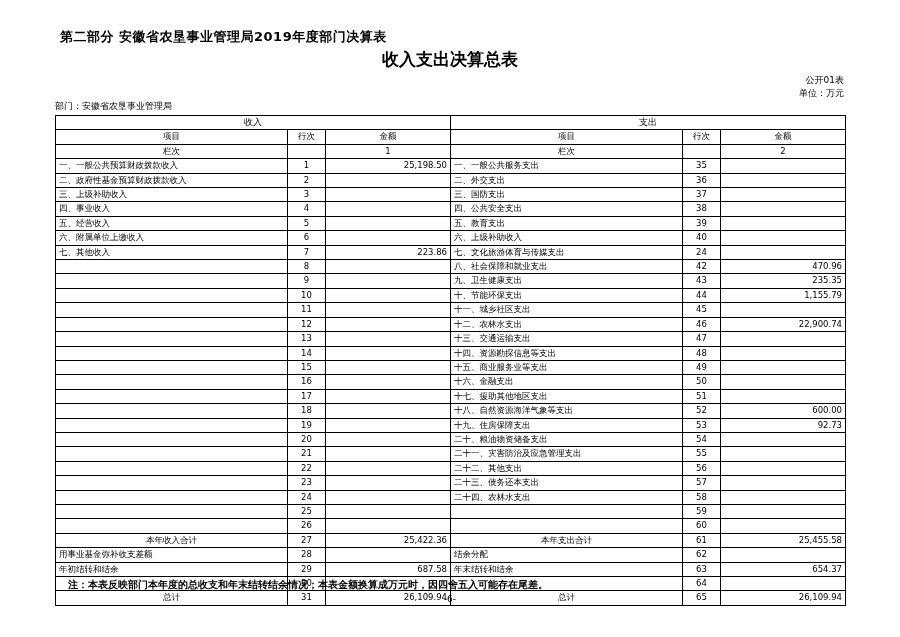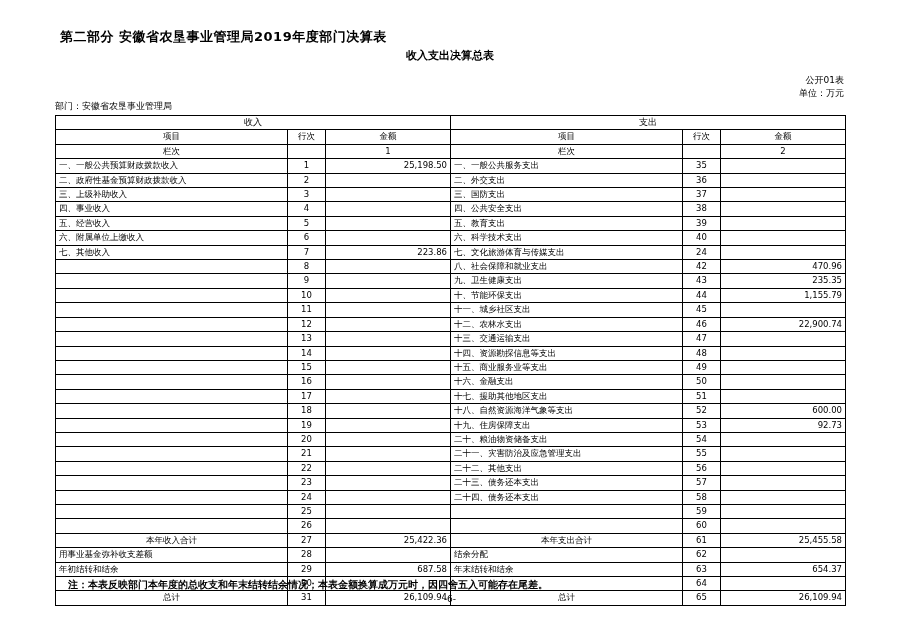--- a/index.html
+++ b/index.html
@@ -18,21 +18,21 @@
     box-sizing:border-box;
   }
   .title1{
     position:absolute;left:60px;top:28px;
     font-size:13px;font-weight:bold;letter-spacing:0.5px;
     white-space:nowrap;
   }
   .title2{
     position:absolute;left:0;top:48px;width:900px;
     text-align:center;
-    font-size:11px;font-weight:bold;
+    font-size:17px;font-weight:bold;
   }
   .formno{
     position:absolute;right:56px;top:74px;
     font-size:9px;text-align:right;line-height:1.45;
     white-space:nowrap;
   }
   .dept{
     position:absolute;left:55px;top:100px;
     font-size:9px;white-space:nowrap;
   }
@@ -152,21 +152,21 @@
           <td class="c-row">5</td>
           <td class="c-amt"></td>
           <td class="c-label">五、教育支出</td>
           <td class="c-row">39</td>
           <td class="c-amt"></td>
         </tr>
         <tr>
           <td class="c-label">六、附属单位上缴收入</td>
           <td class="c-row">6</td>
           <td class="c-amt"></td>
-          <td class="c-label">六、科学技术支出</td>
+          <td class="c-label">六、上级补助收入</td>
           <td class="c-row">40</td>
           <td class="c-amt"></td>
         </tr>
         <tr>
           <td class="c-label">七、其他收入</td>
           <td class="c-row">7</td>
           <td class="c-amt">223.86</td>
           <td class="c-label">七、文化旅游体育与传媒支出</td>
           <td class="c-row">24</td>
           <td class="c-amt"></td>
@@ -296,21 +296,21 @@
           <td class="c-row">23</td>
           <td class="c-amt"></td>
           <td class="c-label">二十三、债务还本支出</td>
           <td class="c-row">57</td>
           <td class="c-amt"></td>
         </tr>
         <tr>
           <td class="c-label"></td>
           <td class="c-row">24</td>
           <td class="c-amt"></td>
-          <td class="c-label">二十四、债务还本支出</td>
+          <td class="c-label">二十四、农林水支出</td>
           <td class="c-row">58</td>
           <td class="c-amt"></td>
         </tr>
         <tr>
           <td class="c-label"></td>
           <td class="c-row">25</td>
           <td class="c-amt"></td>
           <td class="c-label"></td>
           <td class="c-row">59</td>
           <td class="c-amt"></td>

